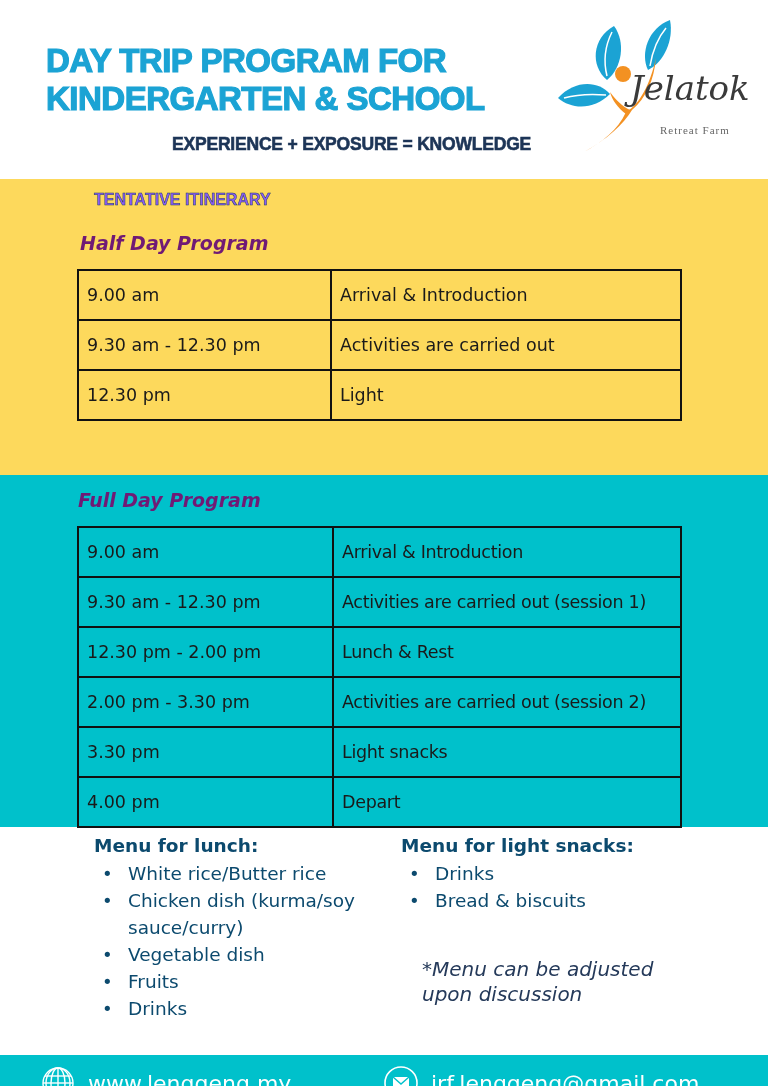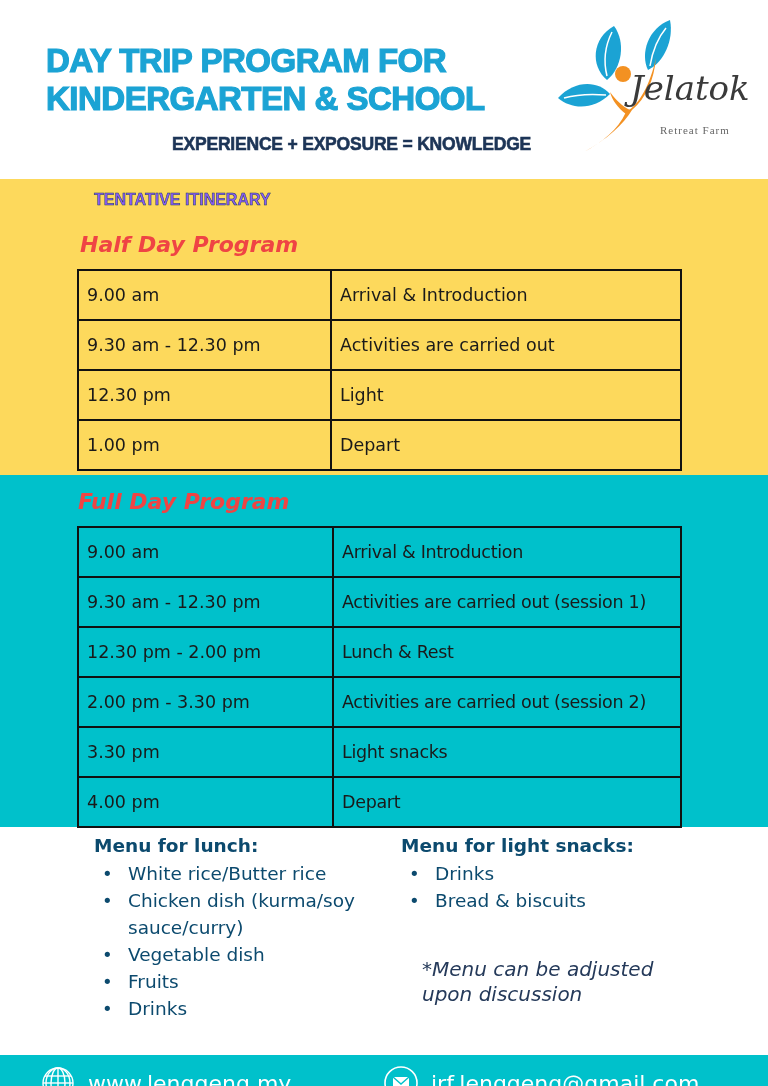--- a/index.html
+++ b/index.html
@@ -12,21 +12,21 @@
     .title-line.l2 { top: 80px; }
     .tagline { position: absolute; left: 172px; top: 134px; font-family: "Liberation Sans", sans-serif; font-weight: 900; font-size: 17.5px; color: #1d3557; white-space: nowrap; -webkit-text-stroke: 0.6px #1d3557; letter-spacing: -0.2px; }
     .logo { position: absolute; left: 552px; top: 18px; width: 210px; height: 140px; }
     .logo-word { position: absolute; left: 630px; top: 68px; font-family: "DejaVu Serif", serif; font-style: italic; font-size: 34px; color: #3a3a3a; white-space: nowrap; }
     .logo-sub { position: absolute; left: 660px; top: 104px; font-family: Liberation Serif, serif; font-size: 11px; color: #666; letter-spacing: 1px; white-space: nowrap; margin-top: 20px; }
 
     .half-section { position: absolute; left: 0; top: 179px; width: 768px; height: 296px; background: #fdd95c; }
     .full-section { position: absolute; left: 0; top: 475px; width: 768px; height: 352px; background: #00c1cb; }
 
     .itin-label { position: absolute; left: 94px; top: 191px; font-family: "Liberation Sans", sans-serif; font-weight: 900; font-size: 16px; color: #8b5cf6; -webkit-text-stroke: 0.5px #1d3e5c; white-space: nowrap; }
-    .prog-title { position: absolute; font-family: "DejaVu Sans", sans-serif; font-weight: bold; font-style: italic; font-size: 22px; color: #ef4444; white-space: nowrap; }
+    .prog-title { position: absolute; font-family: "DejaVu Sans", sans-serif; font-weight: bold; font-style: italic; font-size: 19px; color: #701a75; white-space: nowrap; }
     .prog-title.half { left: 80px; top: 232px; }
     .prog-title.full { left: 78px; top: 489px; }
 
     table.sched { position: absolute; border-collapse: collapse; font-family: "DejaVu Sans", sans-serif; font-size: 17.5px; color: #1a1a1a; }
     table.sched td { border: 2px solid #111; padding: 14px 8px; height: 48px; vertical-align: middle; white-space: nowrap; }
     table.sched.half { left: 77px; top: 269px; width: 605px; }
     table.sched.half td.time { width: 253px; }
     table.sched.full { left: 77px; top: 526px; width: 605px; }
     table.sched.full td.time { width: 255px; }
     table.sched.full td.act { letter-spacing: -0.3px; }
@@ -83,24 +83,20 @@
       <td class="time">9.00 am</td>
       <td class="act">Arrival &amp; Introduction</td>
     </tr>
     <tr>
       <td class="time">9.30 am - 12.30 pm</td>
       <td class="act">Activities are carried out</td>
     </tr>
     <tr>
       <td class="time">12.30 pm</td>
       <td class="act">Light</td>
-    </tr>
-    <tr>
-      <td class="time">1.00 pm</td>
-      <td class="act">Depart</td>
     </tr>
   </tbody>
 </table>
 
 <div class="full-section"></div>
 <div class="prog-title full">Full Day Program</div>
 <table class="sched full">
   <tbody>
     <tr>
       <td class="time">9.00 am</td>

